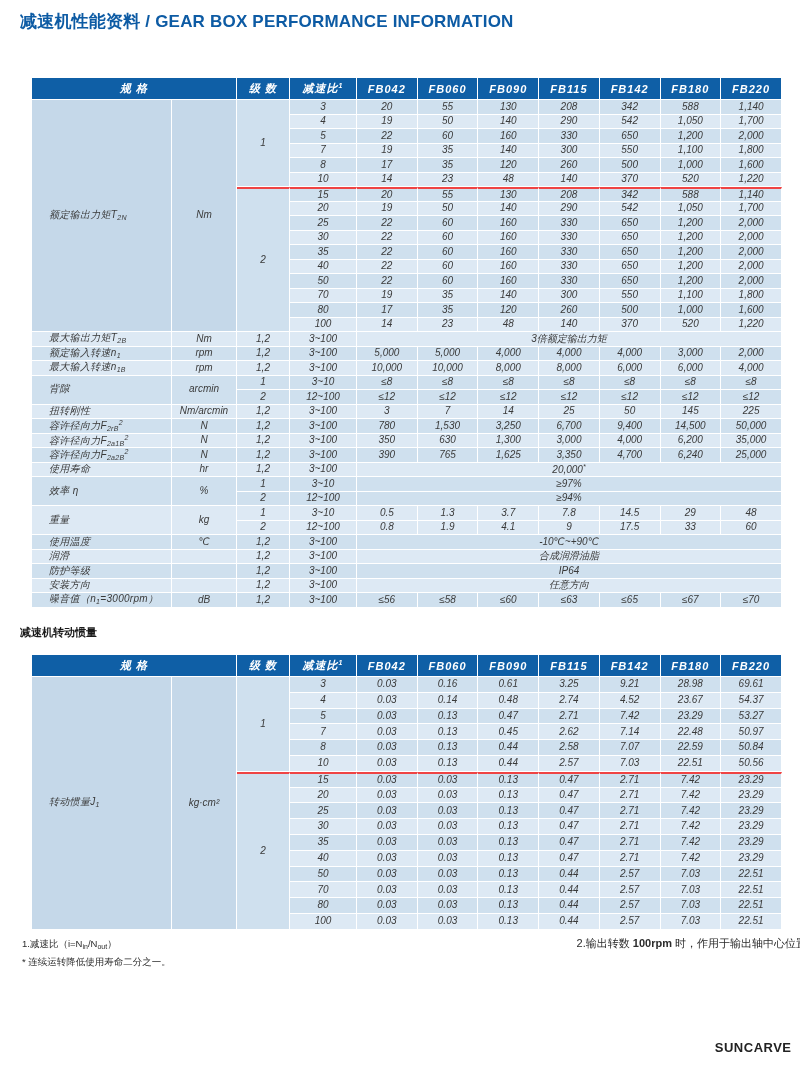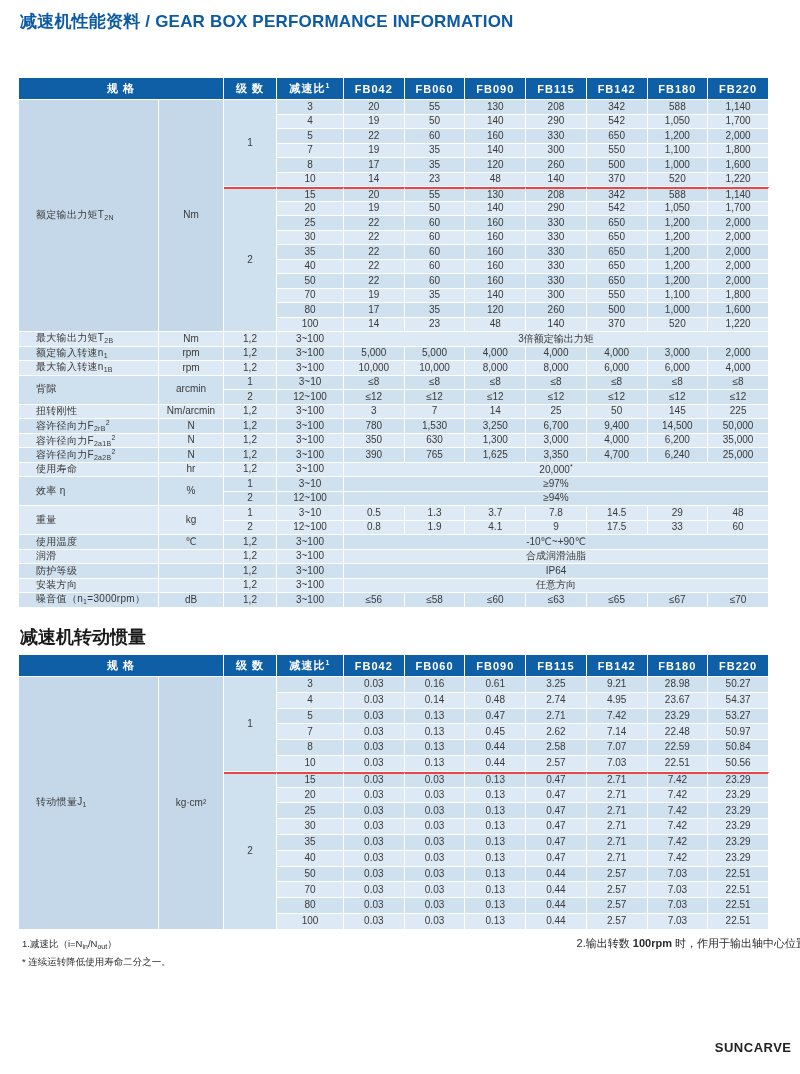--- a/index.html
+++ b/index.html
@@ -1,20 +1,20 @@
 <!DOCTYPE html>
 <html><head>
 <meta charset="utf-8">
 <style>
   html,body{margin:0;padding:0;background:#fff;}
   body{width:800px;height:1074px;font-family:"Liberation Sans","DejaVu Sans",sans-serif;color:#333;}
   .page{position:relative;width:800px;height:1074px;overflow:hidden;background:#ffffff;padding-left:40px;}
   .title{position:absolute;left:20px;top:10px;font-size:17px;font-weight:bold;color:#0d5ba4;letter-spacing:.2px;}
-  .sec-title{position:absolute;left:20px;top:625px;font-size:18px;font-weight:bold;color:#1a1a1a;}
-  table{border-collapse:separate;border-spacing:0;table-layout:fixed;position:absolute;left:19px;width:750px;}
+  .sec-title{position:absolute;left:20px;top:625px;font-size:11px;font-weight:bold;color:#1a1a1a;}
+  table{border-collapse:separate;border-spacing:0;table-layout:fixed;position:absolute;left:32px;width:750px;font-style:italic;}
   #t1{top:78px;}
   #t2{top:655px;}
   th,td{box-sizing:border-box;border-right:1px solid #fff;border-bottom:1px solid #fff;overflow:hidden;white-space:nowrap;}
   th{background:#0f5fa6;color:#fff;font-size:11px;font-weight:bold;height:22px;text-align:center;letter-spacing:1px;}
   td{font-size:10px;text-align:center;vertical-align:middle;color:#3a3a3a;padding:0;line-height:1.05;}
   #t1 td{height:14.5px;}
   #t2 td{height:15.8px;}
   .sA{background:#cfe0ee;}
   .sB{background:#dde9f4;}
   .panel{background:#c5d8e9;}
@@ -458,29 +458,29 @@
           <td class="panel lbl" rowspan="16">转动惯量J<sub>1</sub></td>
           <td class="panel" rowspan="16">kg·cm²</td>
           <td class="sA" rowspan="6">1</td>
           <td class="sA">3</td>
           <td class="sA">0.03</td>
           <td class="sA">0.16</td>
           <td class="sA">0.61</td>
           <td class="sA">3.25</td>
           <td class="sA">9.21</td>
           <td class="sA">28.98</td>
-          <td class="sA">50.27</td>
+          <td class="sA">69.61</td>
         </tr>
         <tr>
           <td class="sB">4</td>
           <td class="sB">0.03</td>
           <td class="sB">0.14</td>
           <td class="sB">0.48</td>
           <td class="sB">2.74</td>
-          <td class="sB">4.95</td>
+          <td class="sB">4.52</td>
           <td class="sB">23.67</td>
           <td class="sB">54.37</td>
         </tr>
         <tr>
           <td class="sA">5</td>
           <td class="sA">0.03</td>
           <td class="sA">0.13</td>
           <td class="sA">0.47</td>
           <td class="sA">2.71</td>
           <td class="sA">7.42</td>

